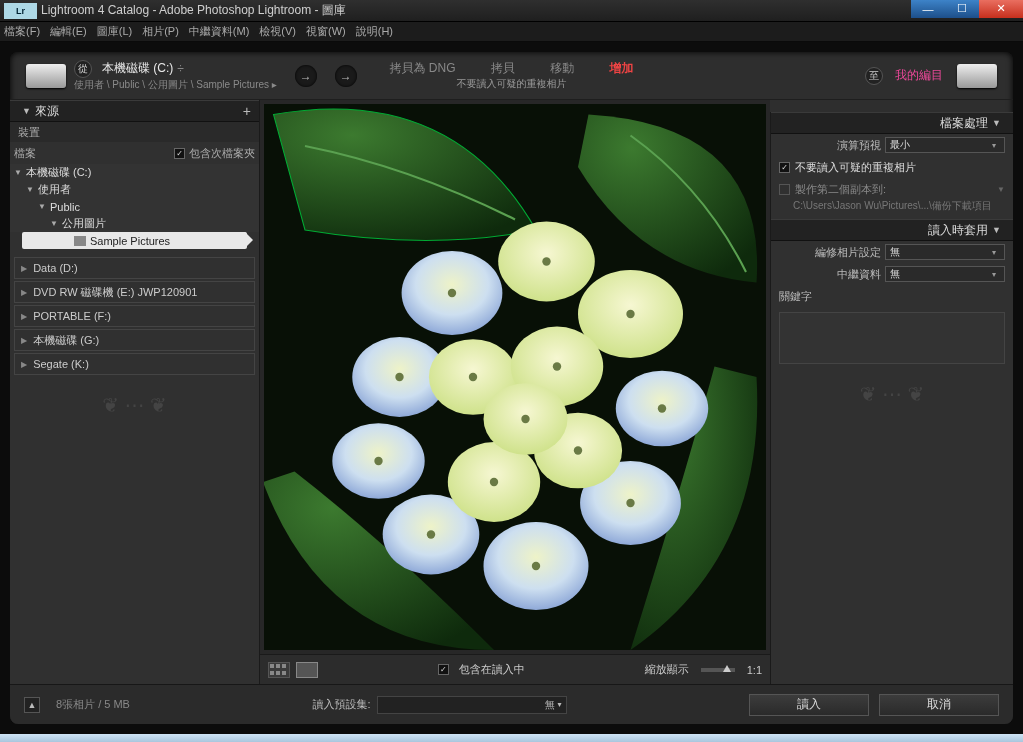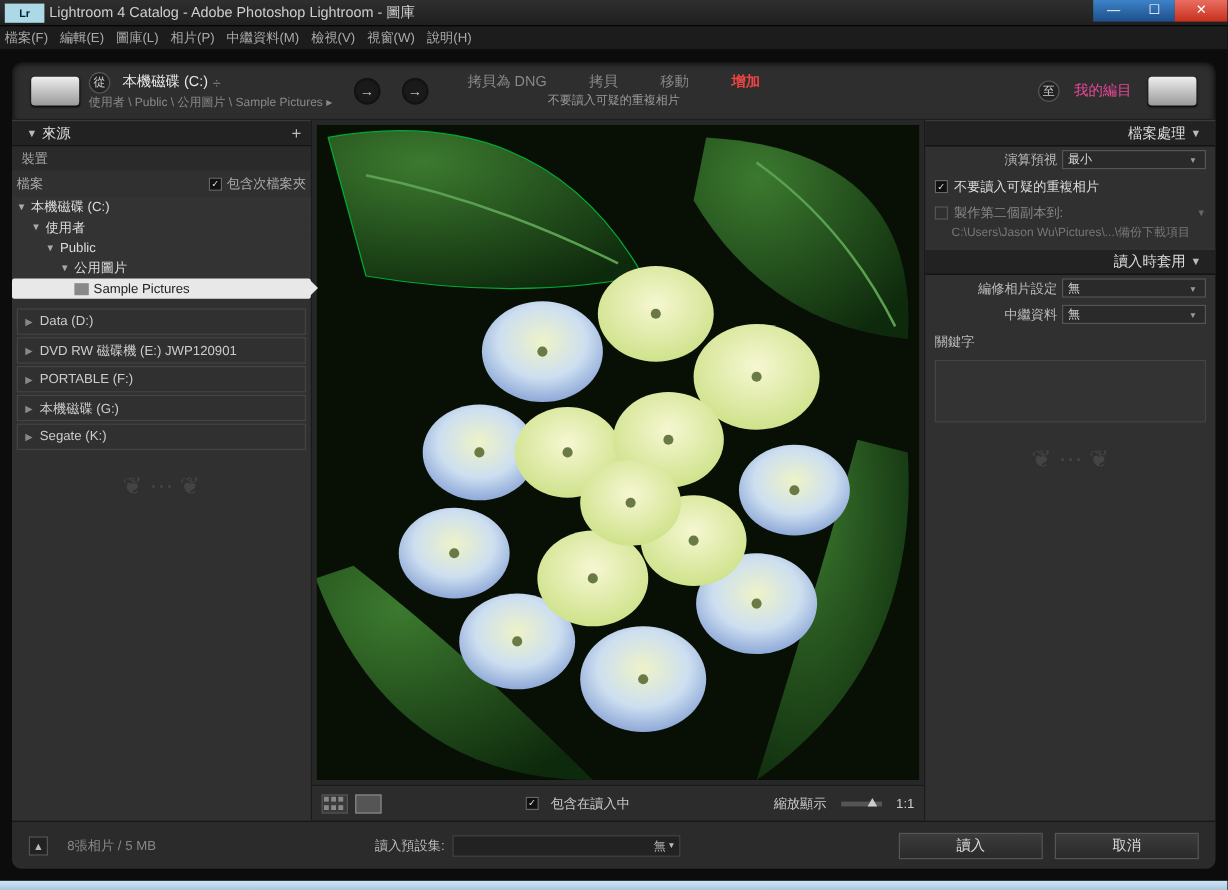--- a/index.html
+++ b/index.html
@@ -32,40 +32,40 @@
 .hdr-center .actions { font-size:12px; color:#888;}
 .hdr-center .actions .act{ margin:0 16px;}
 .hdr-center .actions .active{ color:#ef4444; font-weight:bold;}
 .hdr-center .sub { font-size:10px; color:#9a9a9a;}
 .hdr-right { margin-left:auto; display:flex; align-items:center; gap:6px;}
 .hdr-right .line1 { font-size:12px; color:#ec4899;}
 .arrow-btn { width:22px;height:22px;border-radius:50%; background:#1a1a1a; box-shadow:0 0 3px #000 inset; display:flex;align-items:center;justify-content:center; color:#bbb; font-size:12px; margin:0 18px;}
 
 .body { flex:1; display:flex; overflow:hidden;}
 .col-left { width:250px; background:#303030; border-right:1px solid #1a1a1a; display:flex; flex-direction:column;}
-.col-right { width:243px; background:#303030; border-left:1px solid #1a1a1a; display:flex; flex-direction:column;}
+.col-right { width:243px; background:#303030; border-left:1px solid #1a1a1a; display:flex; flex-direction:column;margin-top:12px;}
 .col-mid { flex:1; background:#272727; display:flex; flex-direction:column;}
 
 .panel-hdr { height:22px; background:#222; display:flex; align-items:center; padding:0 8px; color:#ddd; font-size:12px; border-top:1px solid #3a3a3a; border-bottom:1px solid #111;}
 .panel-hdr.right { justify-content:flex-end;}
 .panel-hdr .tri { font-size:9px; margin:0 4px; color:#bbb;}
 .panel-hdr .plus{ margin-left:auto; color:#bbb; font-size:14px;}
 
 .subhdr { height:20px; background:#2a2a2a; font-size:11px; color:#aaa; padding:0 8px; display:flex; align-items:center;}
 .device-row { height:24px; background:#333; margin:2px 4px; border:1px solid #444; display:flex; align-items:center; padding:0 6px; font-size:11px; color:#ccc;}
 .files-hdr { height:22px; display:flex; align-items:center; padding:0 4px; font-size:11px; color:#aaa;}
 .files-hdr .chk { width:11px;height:11px; background:#111; border:1px solid #666; margin-right:4px; display:inline-flex;align-items:center;justify-content:center;font-size:8px;color:#ddd;}
 .files-hdr label{ margin-left:auto; display:flex; align-items:center;}
 .tree { padding:0 0 4px 0;}
 .tree-row { height:17px; display:flex; align-items:center; font-size:11px; color:#ddd; padding:0 4px; background:#333;}
 .tree-row .tri { font-size:8px; margin-right:4px; color:#aaa;}
 .tree-row.indent1{ padding-left:16px;}
 .tree-row.indent2{ padding-left:28px;}
 .tree-row.indent3{ padding-left:40px;}
-.tree-row.selected{ background:#e8e8e8; color:#222; border-radius:2px; margin:0 0; position:relative;}
+.tree-row.selected{ background:#e8e8e8; color:#222; border-radius:2px; margin:0 12px; position:relative;}
 .tree-row.selected::after{content:""; position:absolute; right:-6px; top:0; width:0;height:0;border-top:8px solid transparent;border-bottom:8px solid transparent;border-left:8px solid #e8e8e8;}
 .folder-icn { width:12px;height:10px;background:#888;margin-right:4px;}
 .drive-list { padding:2px 4px;}
 .drive-row { height:22px; margin:2px 0; background:#303030; border:1px solid #444; display:flex; align-items:center; padding:0 6px; font-size:11px; color:#ccc;}
 .drive-row .tri{ font-size:8px; margin-right:6px; color:#888;}
 .ornament { height:40px; display:flex; align-items:center; justify-content:center; color:#444; font-size:20px; margin-top:6px;}
 
 .opt-row { height:22px; display:flex; align-items:center; padding:0 8px; font-size:11px; color:#ccc;}
 .opt-row .lbl{ margin-left:auto; margin-right:4px; color:#bbb;}
 .select-box { width:120px; height:16px; background:#2a2a2a; border:1px solid #555; font-size:10px; color:#ddd; padding:0 4px; display:flex; align-items:center; justify-content:space-between;}

